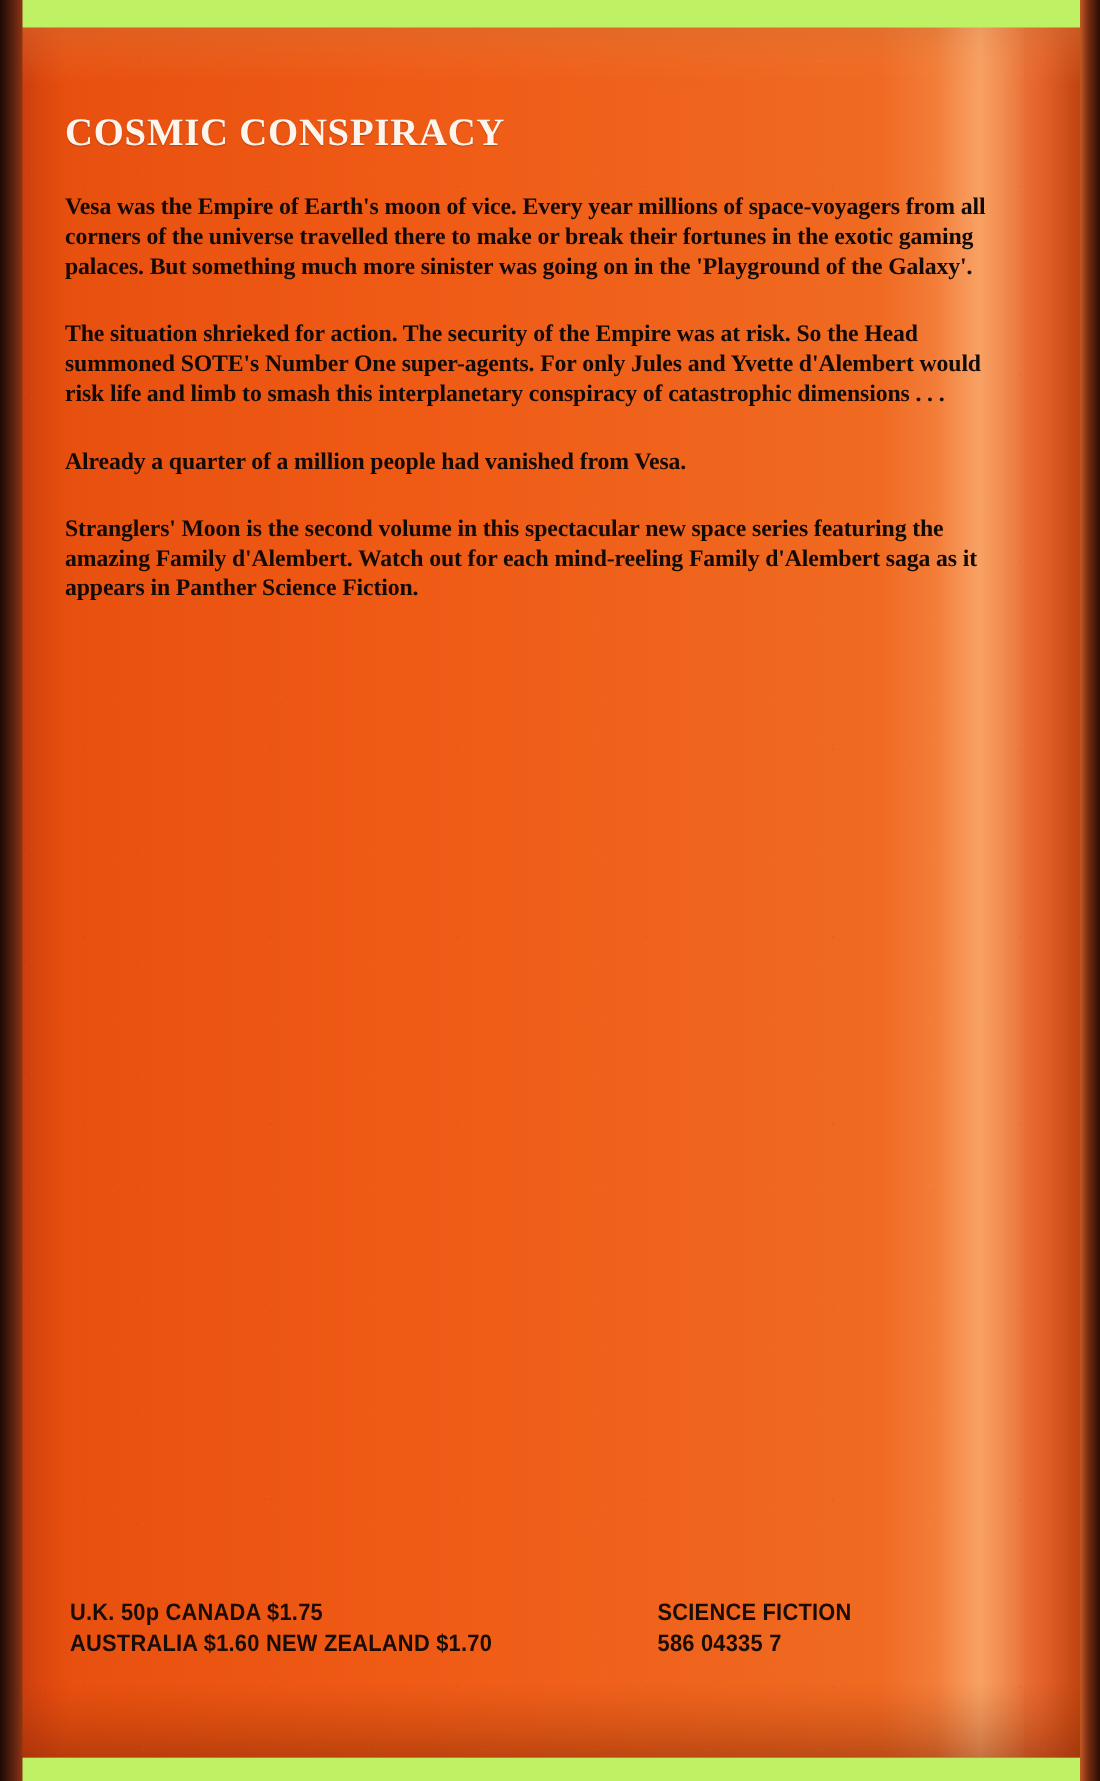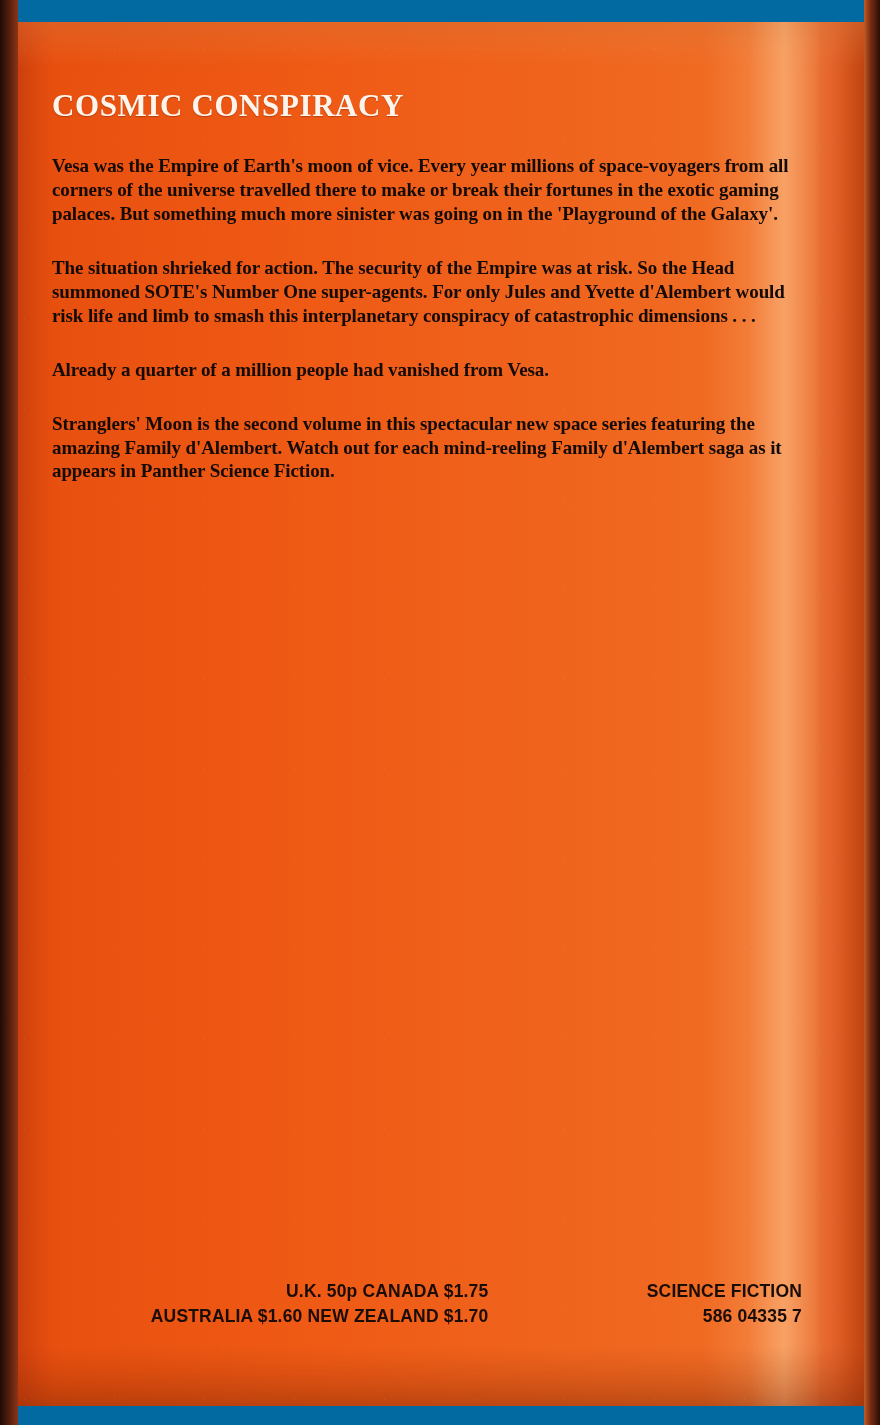--- a/index.html
+++ b/index.html
@@ -12,21 +12,21 @@
     height: 1425px;
     overflow: hidden;
     font-family: "Liberation Serif", serif;
   }
 
   
   #scan {
     position: relative;
     width: 880px;
     height: 1425px;
-    background: #0369a1;
+    background: #bef264;
   }
 
   
   #scan::before {
     content: "";
     position: absolute;
     left: 0; top: 0; bottom: 0;
     width: 18px;
     background: linear-gradient(to right, #1d0a05 0%, #58200f 55%, #8e3415 100%);
     z-index: 5;
@@ -122,36 +122,34 @@
     position: absolute;
     left: 42px;
     bottom: 78px;
     width: 770px;
     display: flex;
     justify-content: flex-start;
     font-family: "Liberation Sans", sans-serif;
   }
   .footer .prices {
     width: 470px;
-    text-align: right;
   }
   .footer .prices div,
   .footer .imprint div {
     font-size: 19px;
     font-weight: bold;
     letter-spacing: 0.2px;
     line-height: 1.32;
     color: #1a0c06;
     font-stretch: condensed;
     transform: scaleX(0.92);
     transform-origin: left center;
   }
   .footer .imprint {
     width: 300px;
-    text-align: right;
   }
 
   
   .grain {
     position: absolute;
     inset: 0;
     pointer-events: none;
     opacity: 0.06;
     background-image:
       radial-gradient(circle at 12% 30%, #fff 0.6px, transparent 0.7px),

